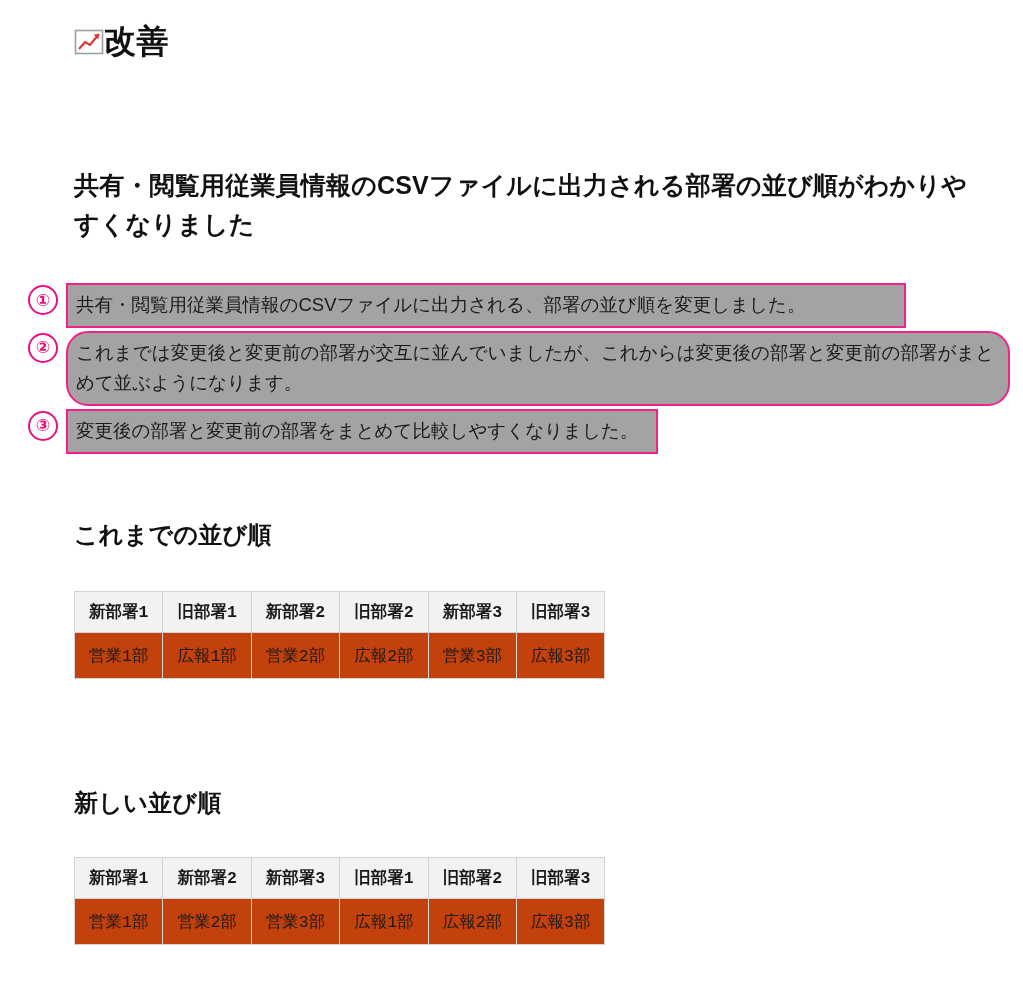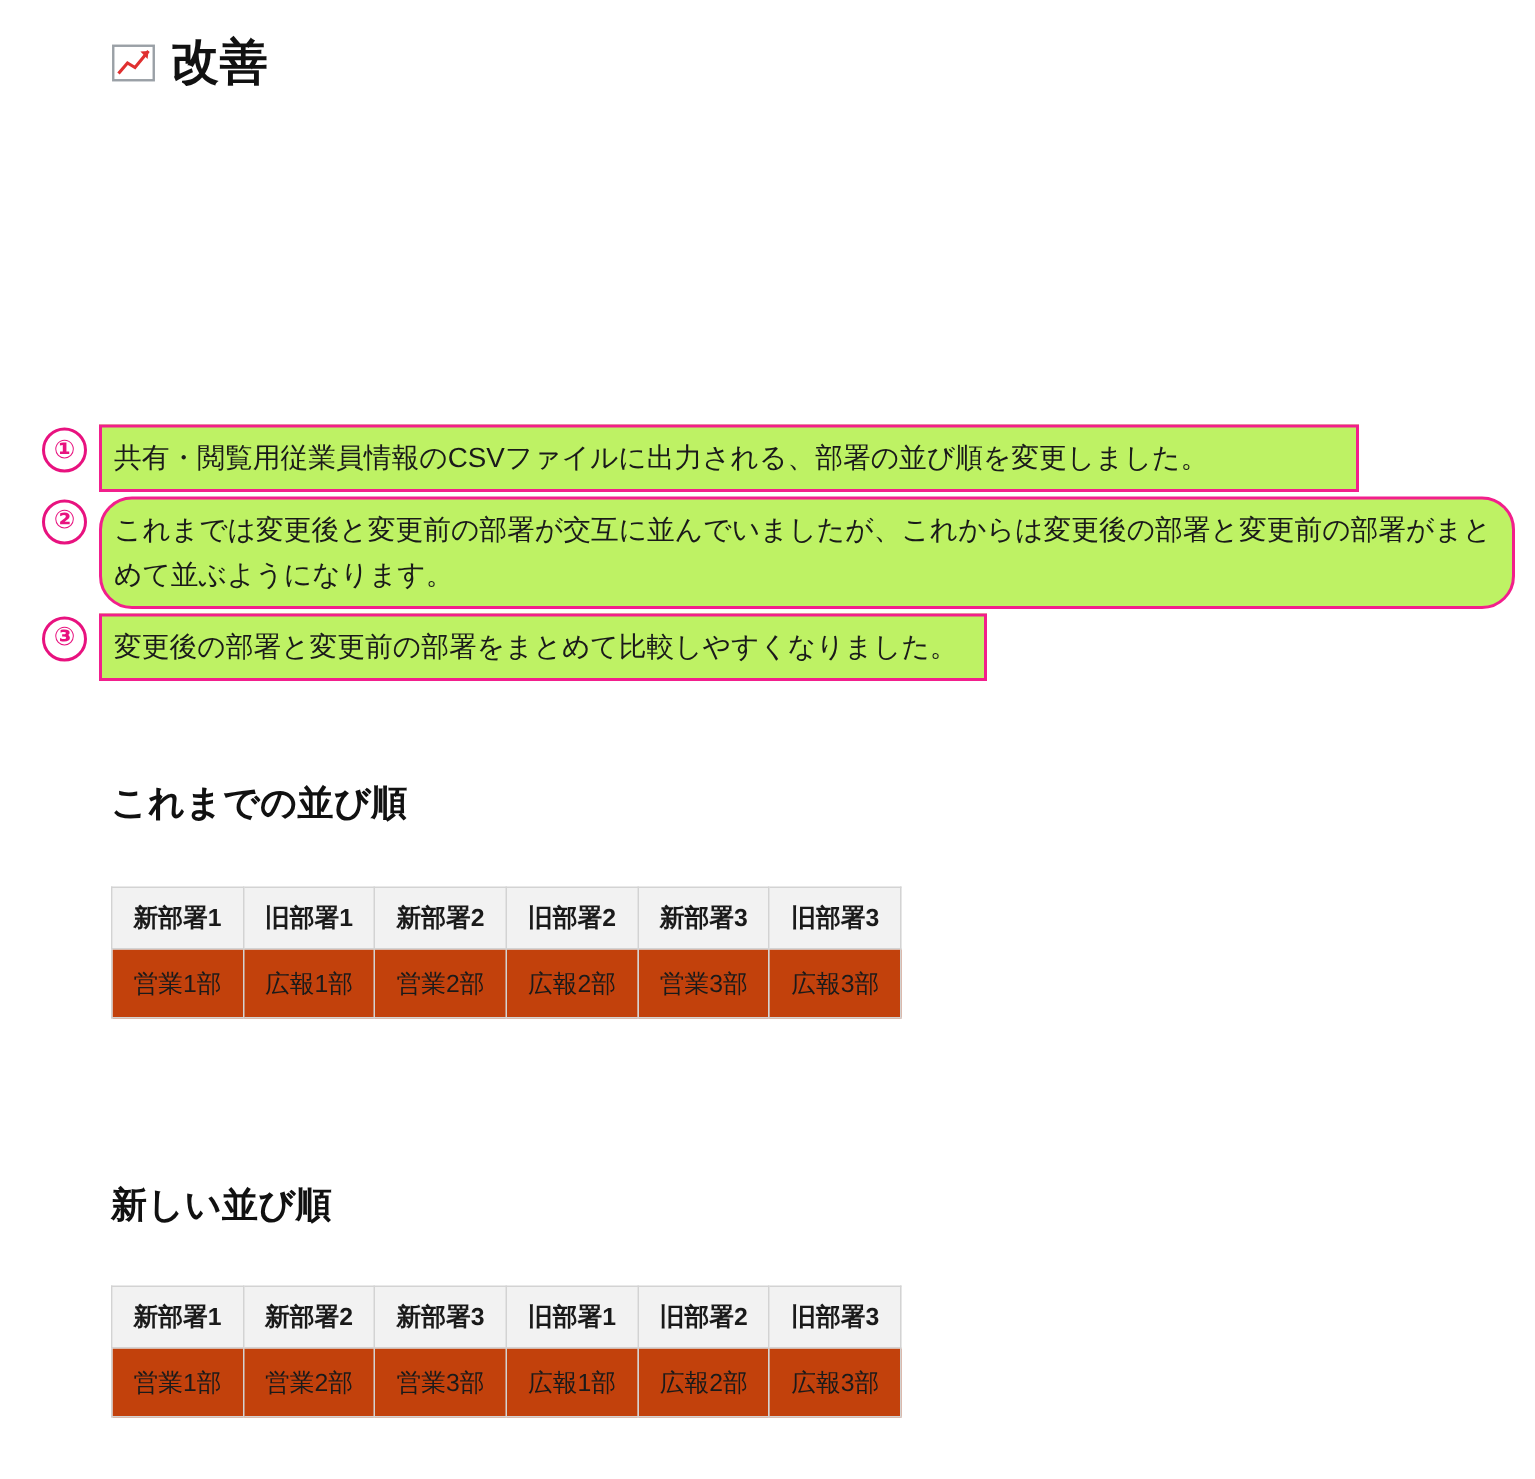--- a/index.html
+++ b/index.html
@@ -27,21 +27,20 @@
   
   .doc-title {
     position: absolute;
     left: 74px;
     top: 20px;
     font-size: 32px;
     font-weight: bold;
     letter-spacing: 0.5px;
     display: flex;
     align-items: center;
-    gap: 10px;
     color: #111;
   }
   .chart-icon {
     display: inline-block;
     width: 30px;
     height: 30px;
     position: relative;
     vertical-align: middle;
   }
 
@@ -94,21 +93,21 @@
     font-family: "DejaVu Sans", sans-serif;
     box-sizing: border-box;
   }
   .annot-text {
     border: 2px solid #f21f8c;
     padding: 5px 8px 6px 8px;
     font-size: 18.5px;
     line-height: 1.62;
     color: #1a1a1a;
     box-sizing: border-box;
-    background: #bef264;
+    background: #a3a3a3;
   }
   .annot-row-1 .annot-text { width: 840px; }
   .annot-row-2 .annot-text { width: 944px; border-radius: 22px; }
   .annot-row-3 .annot-text { width: 592px; }
 
   
   .sub-heading {
     position: absolute;
     left: 74px;
     font-size: 24px;
@@ -130,20 +129,21 @@
   #table-old { top: 591px; }
   #table-new { top: 857px; }
 
   .data-table th,
   .data-table td {
     border: 1px solid #d3d3d3;
     text-align: center;
     color: #1a1a1a;
     font-weight: normal;
     white-space: nowrap;
+    font-family: Liberation Mono, monospace;
   }
   .data-table th {
     background: #f2f2f2;
     font-weight: bold;
     height: 40px;
     padding: 0 14px;
     font-size: 16.5px;
   }
   .data-table td {
     background: #c2410c;
@@ -161,20 +161,21 @@
     <span class="chart-icon">
       <svg width="30" height="30" viewBox="0 0 30 30" aria-hidden="true">
         <rect x="1.5" y="3.5" width="27" height="23" fill="#ffffff" stroke="#9aa0a6" stroke-width="1.6"></rect>
         <polyline points="5,22 11,15 16,18 25,7" fill="none" stroke="#e03030" stroke-width="2.1"></polyline>
         <polygon points="25,7 19.6,7.4 24.4,12.4" fill="#e03030"></polygon>
       </svg>
     </span>
     <span>改善</span>
   </div>
 
+  <h2 class="section-heading">共有・閲覧用従業員情報のCSVファイルに出力される部署の並び順がわかりやすくなりました</h2>
 
   <div class="annot-block">
 
     <div class="annot-row annot-row-1">
       <div class="annot-num">
         <span class="circle-num">①</span>
       </div>
       <div class="annot-text">共有・閲覧用従業員情報のCSVファイルに出力される、部署の並び順を変更しました。</div>
     </div>
 

